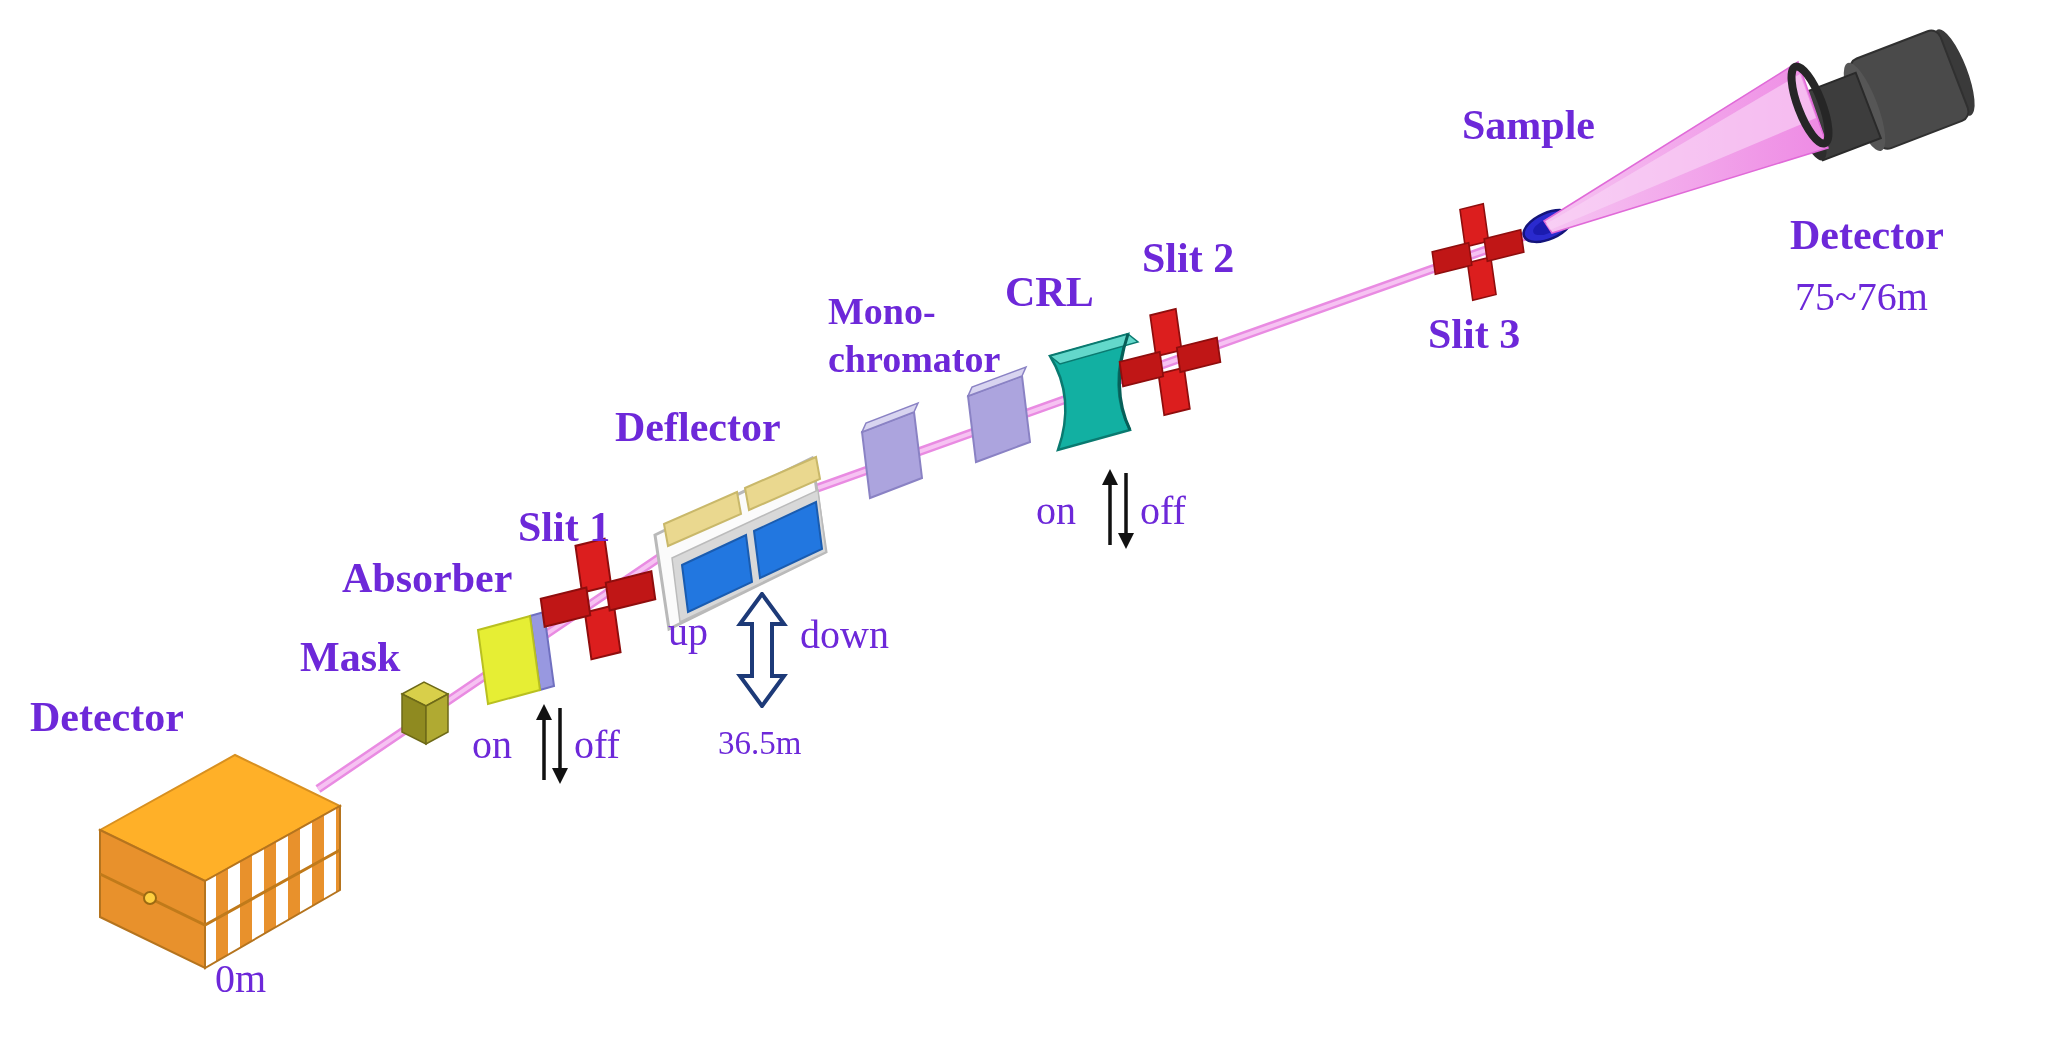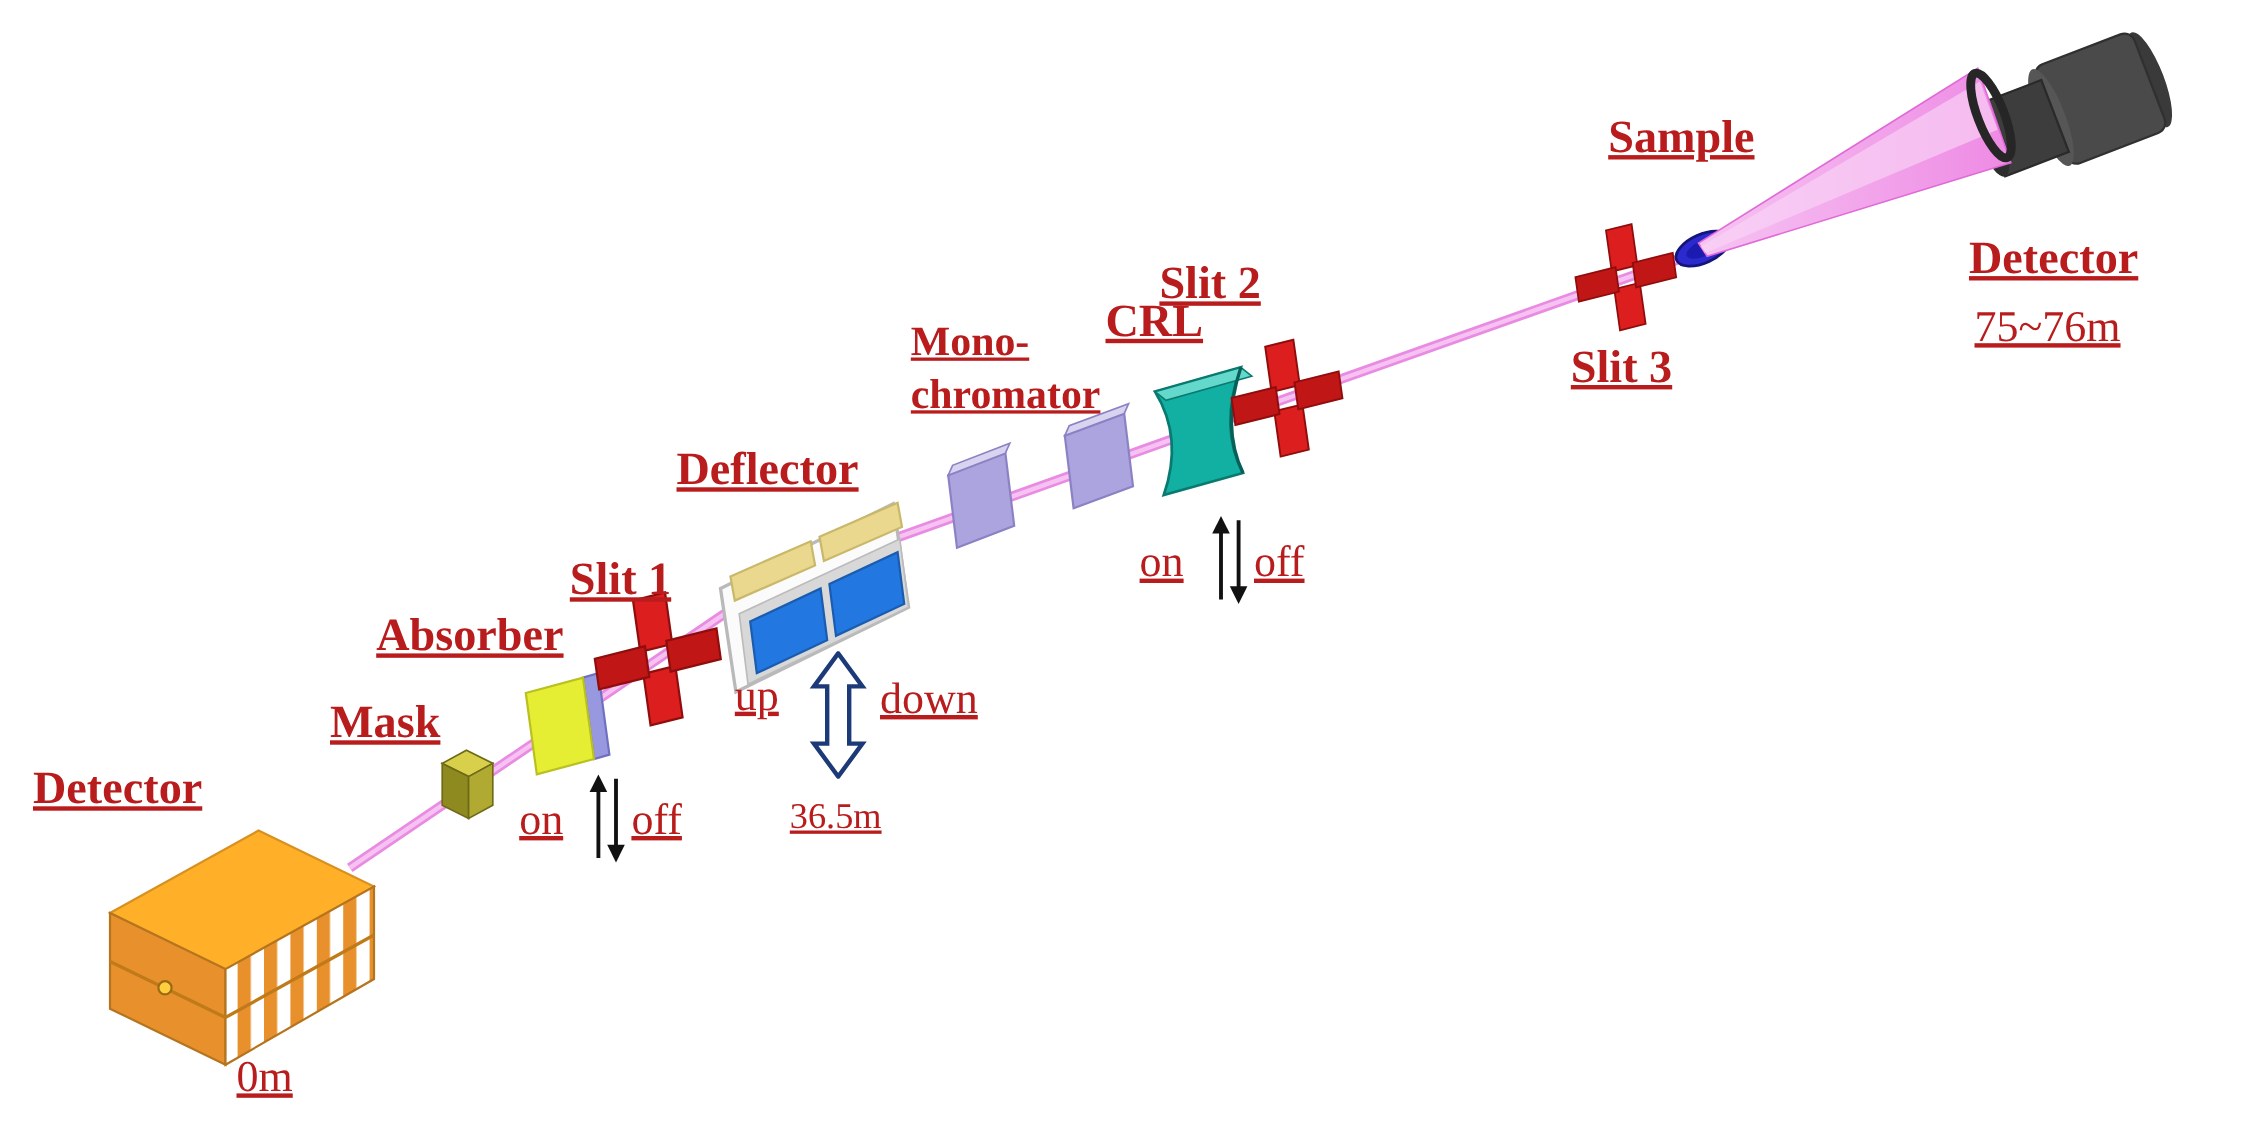--- a/index.html
+++ b/index.html
@@ -6,27 +6,26 @@
   .canvas{
     position:relative;
     width:2060px;height:1043px;
     background:#ffffff;
     font-family:"Liberation Serif", serif;
     overflow:hidden;
   }
   .diagram-svg{position:absolute;left:0;top:0;}
   .lbl{
     position:absolute;
-    color:#b91c1c;
+    color:#6d28d9;
     font-weight:bold;
     font-size:42px;
     line-height:1.05;
     white-space:nowrap;
     user-select:none;
-    text-decoration:underline;
   }
   .lbl.small{font-size:38px;}
   .lbl.plain{font-weight:normal;font-size:40px;}
   .lbl.tiny{font-weight:normal;font-size:33px;}
   .icon-abs{position:absolute;}
 </style>
 </head>
 <body>
 
 <div class="canvas">
@@ -166,21 +165,21 @@
   <div class="lbl plain" style="left:800px;top:614px;">down</div>
   <div class="lbl tiny" style="left:718px;top:726px;">36.5m</div>
 
   <div class="lbl small" style="left:828px;top:292px;">Mono-</div>
   <div class="lbl small" style="left:828px;top:340px;text-align:center;">chromator</div>
 
   <div class="lbl" style="left:1005px;top:270px;">CRL</div>
   <div class="lbl plain" style="left:1036px;top:490px;">on</div>
   <div class="lbl plain" style="left:1140px;top:490px;">off</div>
 
-  <div class="lbl" style="left:1054px;top:236px;">Slit 2</div>
+  <div class="lbl" style="left:1142px;top:236px;">Slit 2</div>
 
   <div class="lbl" style="left:1428px;top:312px;">Slit 3</div>
 
   <div class="lbl" style="left:1462px;top:103px;">Sample</div>
 
   <div class="lbl" style="left:1790px;top:213px;">Detector</div>
   <div class="lbl plain" style="left:1795px;top:276px;">75~76m</div>
 
 </div>
 

